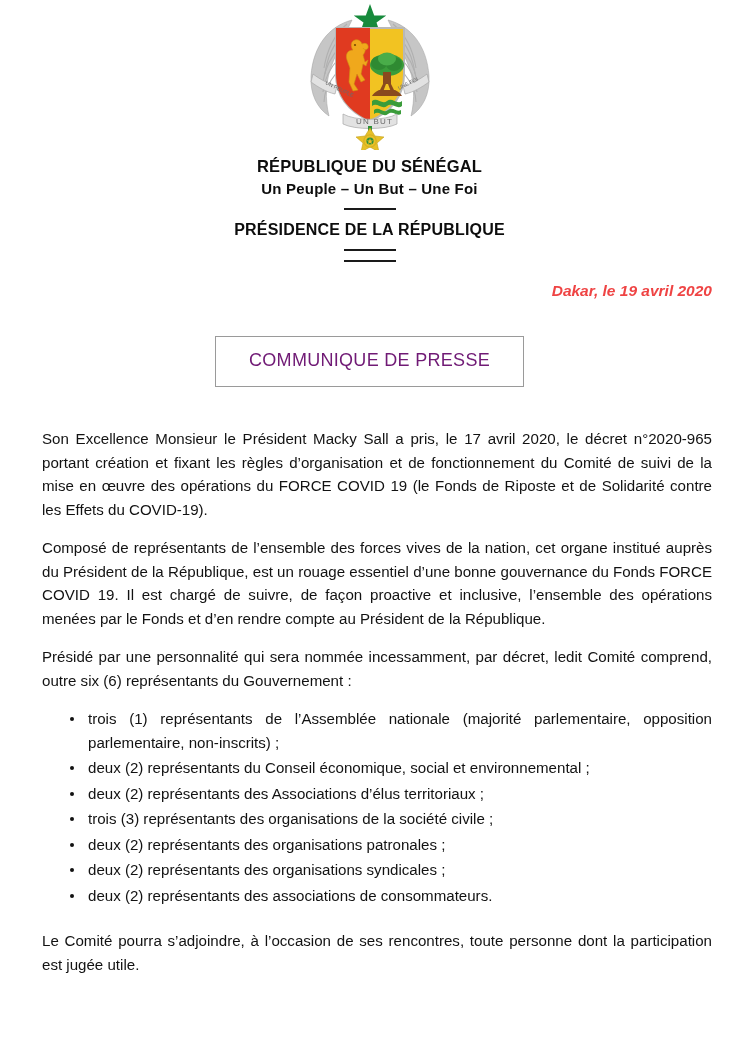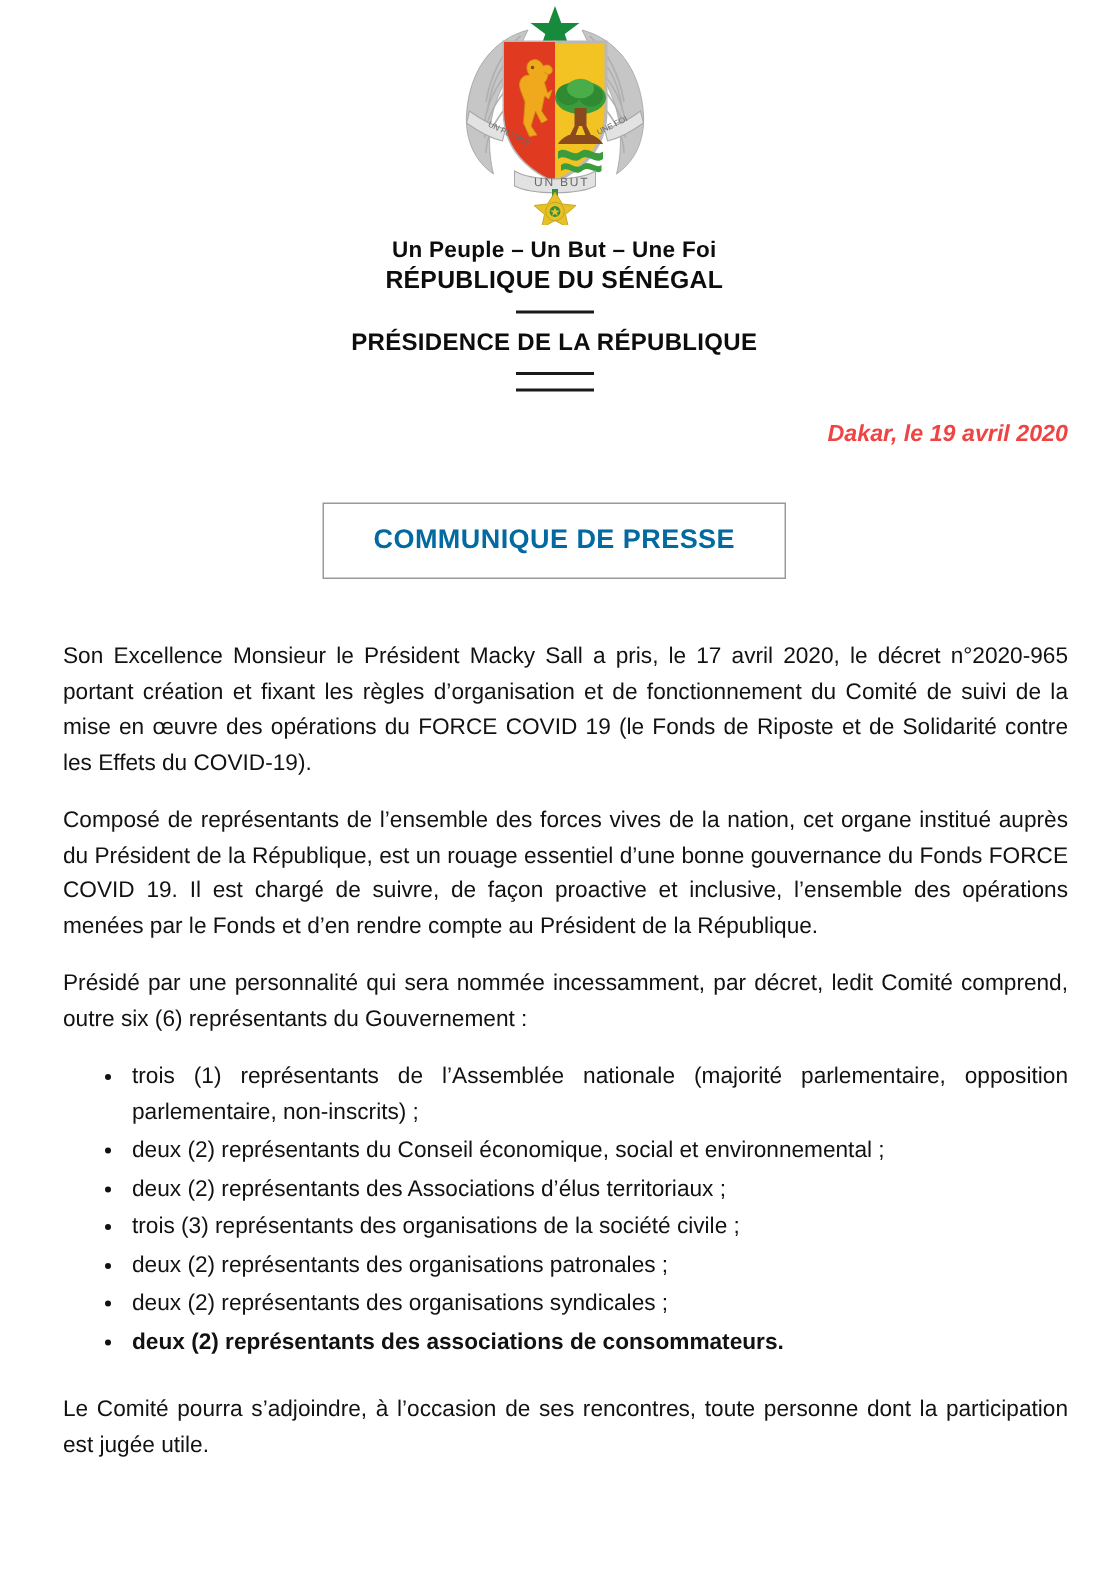--- a/index.html
+++ b/index.html
@@ -87,23 +87,23 @@
   }
   .title-box {
     border: 1px solid #9a9a9a;
     padding: 13px 26px 15px 26px;
     min-width: 255px;
     text-align: center;
     background: #fff;
   }
   .title-box-text {
     font-size: 18px;
-    font-weight: bold;
+    font-weight: normal;
     letter-spacing: 0.3px;
-    color: #0369a1;
+    color: #701a75;
   }
 
   
   .body {
     margin: 0 27px 0 42px;
     font-size: 15.1px;
     line-height: 23.5px;
     text-align: justify;
     color: #121212;
   }
@@ -131,21 +131,20 @@
     position: absolute;
     left: 28px;
     top: 10px;
     width: 4.2px;
     height: 4.2px;
     border-radius: 50%;
     background: #111;
   }
   ul.bullets li:last-child {
     text-align: left;
-    font-weight: bold;
   }
   .para-last {
     margin-top: 22px;
     text-align: justify;
   }
 </style>
 </head>
 <body>
 
 <div class="page">
@@ -209,22 +208,22 @@
         <rect x="73" y="124" width="4" height="6" fill="#2f8f3a"></rect>
         <polygon points="75,126 80,134 89,135 82,141 84,150 75,145 66,150 68,141 61,135 70,134" fill="#e8c028" stroke="#c2a019" stroke-width="0.6"></polygon>
         <circle cx="75" cy="139" r="6.2" fill="#e8c028" stroke="#c2a019" stroke-width="0.6"></circle>
         <circle cx="75" cy="139" r="3.6" fill="#2f8f3a"></circle>
         <polygon points="75,136.2 75.9,138.4 78.2,138.4 76.3,139.8 77,142 75,140.7 73,142 73.7,139.8 71.8,138.4 74.1,138.4" fill="#e8c028"></polygon>
       </g>
     </svg>
   </div>
 
   <div class="header-block">
+    <div class="hdr-line hdr-republic">RÉPUBLIQUE DU SÉNÉGAL</div>
     <div class="hdr-line hdr-motto">Un Peuple – Un But – Une Foi</div>
-    <div class="hdr-line hdr-republic">RÉPUBLIQUE DU SÉNÉGAL</div>
     <div class="rule"></div>
     <div class="hdr-line hdr-presidence">PRÉSIDENCE DE LA RÉPUBLIQUE</div>
     <div class="rule"></div>
     <div class="rule"></div>
   </div>
 
   <div class="dateline">Dakar, le 19 avril 2020</div>
 
   <div class="title-box-wrap">
     <div class="title-box">

